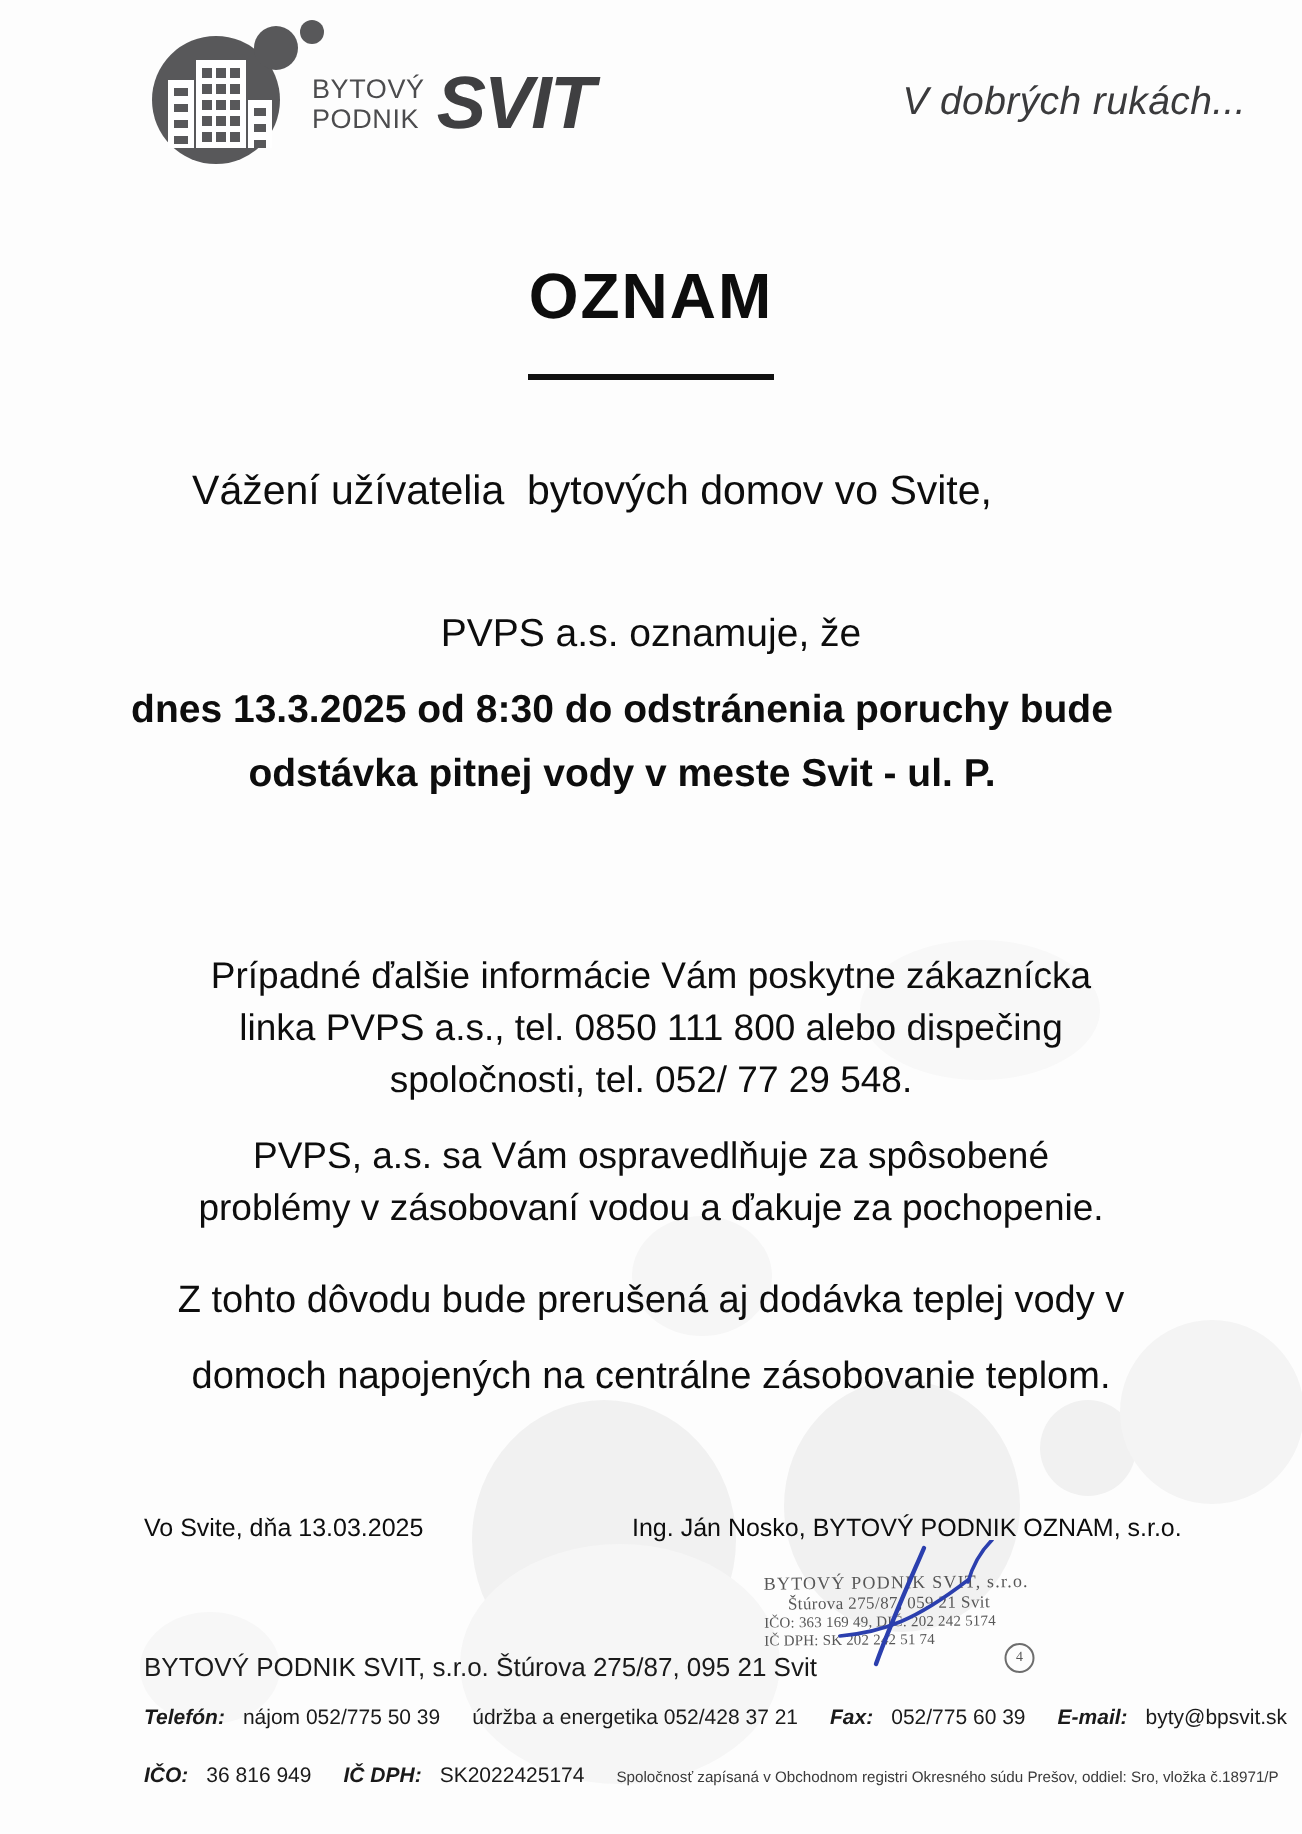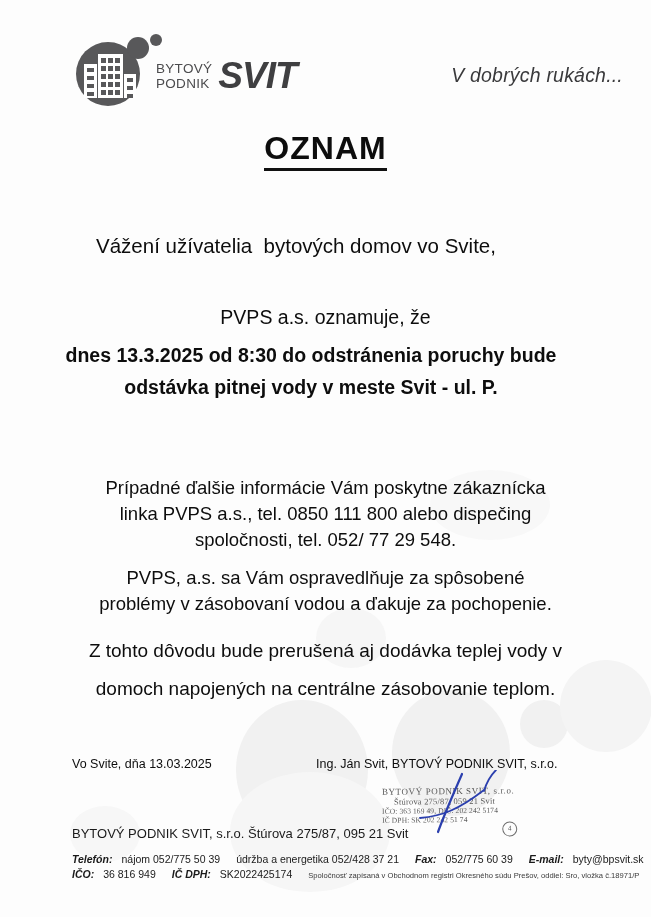--- a/index.html
+++ b/index.html
@@ -37,21 +37,20 @@
   .blob.b7 { left: 70px;  top: 806px; width: 70px;  height: 56px;  background:#f7f7f7; }
   .blob.b8 { left: 430px; top: 470px; width: 120px; height: 70px;  background:#f8f8f8; }
 
   
   .header {
     position: absolute;
     left: 0; top: 0;
     width: 651px;
     height: 95px;
     z-index: 3;
-    margin-top: 24px;
   }
   .logo-wrap {
     position: absolute;
     left: 68px;
     top: 8px;
     width: 260px;
     height: 76px;
   }
   .logo-mark { position: absolute; left: 0; top: 0; width: 96px; height: 76px; }
   .logo-text {
@@ -107,21 +106,21 @@
     top: 130px;
     width: 651px;
     text-align: center;
     font-size: 32px;
     font-weight: bold;
     letter-spacing: 1px;
   }
   .title span {
     display: inline-block;
     border-bottom: 3.5px solid #111;
-    padding-bottom: 1px;
+    padding-bottom: 20px;
   }
   .greeting {
     position: absolute;
     left: 0;
     top: 234px;
     width: 592px;
     text-align: center;
     font-size: 20.5px;
     white-space: pre;
   }
@@ -217,21 +216,21 @@
   .f-line2 {
     position: absolute;
     left: 72px;
     top: 27px;
     font-size: 10.5px;
     white-space: nowrap;
   }
   .f-line3 {
     position: absolute;
     left: 72px;
-    top: 42px;
+    top: 56px;
     font-size: 10.5px;
     white-space: nowrap;
   }
   .f-lbl { font-style: italic; font-weight: bold; }
   .f-gap { display: inline-block; width: 16px; }
   .f-gap-sm { display: inline-block; width: 9px; }
   .f-reg {
     font-size: 7.6px;
     color: #3a3a3a;
     font-style: normal;
@@ -333,21 +332,21 @@
     </div>
 
     <div class="para heat">
       <div>Z tohto dôvodu bude prerušená aj dodávka teplej vody v</div>
       <div>domoch napojených na centrálne zásobovanie teplom.</div>
     </div>
   </div>
 
   <div class="sign-row">
     <div class="sign-left">Vo Svite, dňa 13.03.2025</div>
-    <div class="sign-right">Ing. Ján Svit, BYTOVÝ PODNIK SVIT, s.r.o.</div>
+    <div class="sign-right">Ing. Ján Nosko, BYTOVÝ PODNIK OZNAM, s.r.o.</div>
   </div>
 
   <div class="stamp">
     <div class="s1">BYTOVÝ PODNIK SVIT, s.r.o.</div>
     <div class="s2">Štúrova 275/87, 059 21 Svit</div>
     <div class="s3">IČO: 363 169 49, DIČ: 202 242 5174</div>
     <div class="s4">IČ DPH: SK 202 242 51 74</div>
     <div class="stamp-circle">4</div>
   </div>
 

